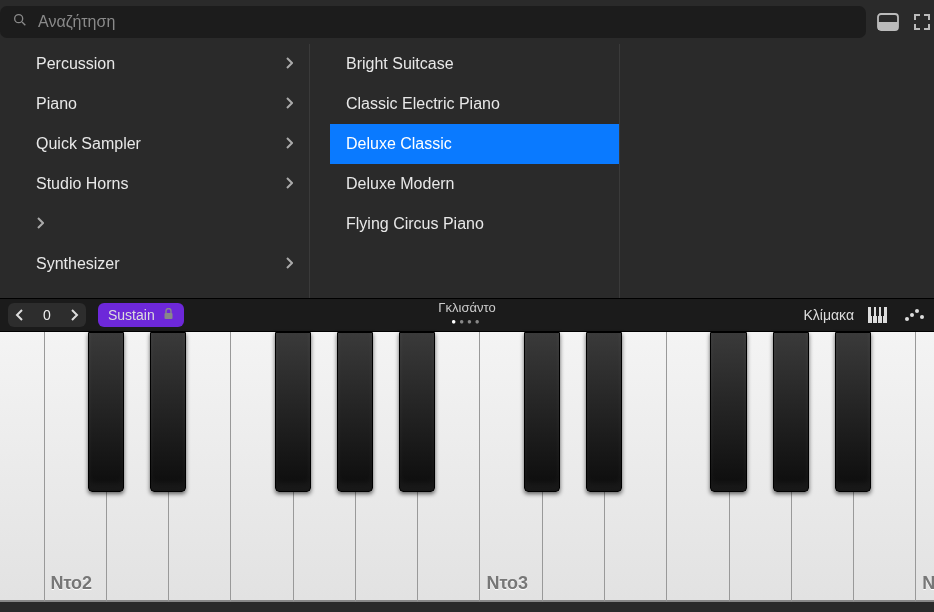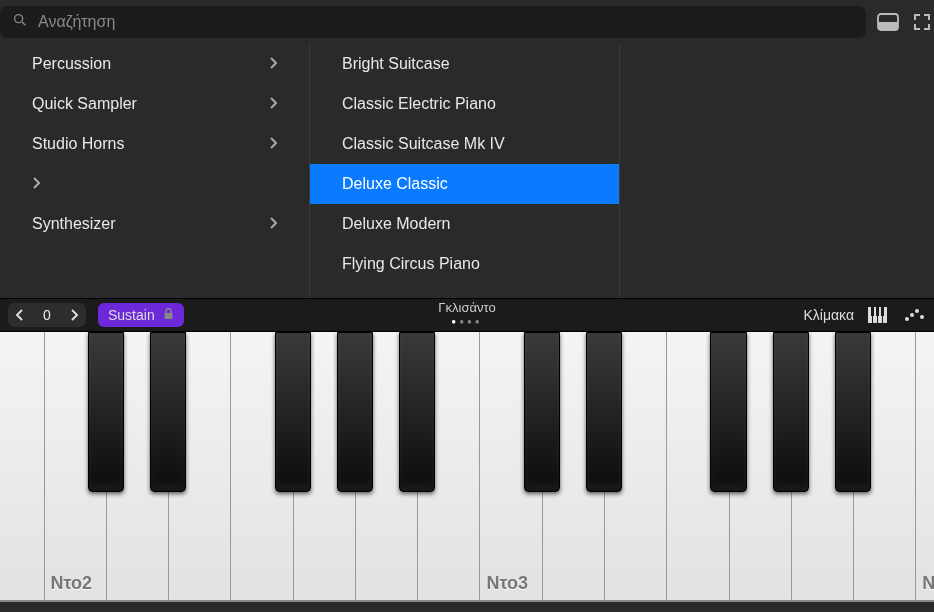--- a/index.html
+++ b/index.html
@@ -63,24 +63,25 @@
     width: 310px;
     border-right: 1px solid #3a3a3a;
   }
   .pane-right {
     flex: 1;
   }
   .row {
     display: flex;
     align-items: center;
     height: 40px;
-    padding: 0 32px;
+    padding: 0 16px;
     font-size: 16px;
     color: #e8e8e8;
     cursor: pointer;
+    margin-left: 20px;
   }
   .row .label { flex: 1; }
   .row .chev { color: #aaa; }
   .row.selected {
     background: #0a7aff;
     color: #fff;
   }
 
   
   .kb-toolbar {
@@ -212,20 +213,26 @@
 
 <div class="browser">
   <div class="pane pane-left" id="pane-categories">
       <div class="row">
         <span class="label">Percussion</span>
         <span class="chev"><svg width="8" height="12" viewBox="0 0 8 12" fill="none" stroke="currentColor" stroke-width="2">
             <path d="M2 1 L7 6 L2 11"></path>
           </svg></span>
       </div>
       <div class="row">
+        <span class="label">Piano</span>
+        <span class="chev"><svg width="8" height="12" viewBox="0 0 8 12" fill="none" stroke="currentColor" stroke-width="2">
+            <path d="M2 1 L7 6 L2 11"></path>
+          </svg></span>
+      </div>
+      <div class="row">
         <span class="label">Quick Sampler</span>
         <span class="chev"><svg width="8" height="12" viewBox="0 0 8 12" fill="none" stroke="currentColor" stroke-width="2">
             <path d="M2 1 L7 6 L2 11"></path>
           </svg></span>
       </div>
       <div class="row">
         <span class="label">Studio Horns</span>
         <span class="chev"><svg width="8" height="12" viewBox="0 0 8 12" fill="none" stroke="currentColor" stroke-width="2">
             <path d="M2 1 L7 6 L2 11"></path>
           </svg></span>
@@ -241,23 +248,20 @@
             <path d="M2 1 L7 6 L2 11"></path>
           </svg></span>
       </div>
     </div>
   <div class="pane pane-mid" id="pane-instruments">
       <div class="row">
         <span class="label">Bright Suitcase</span>
       </div>
       <div class="row">
         <span class="label">Classic Electric Piano</span>
-      </div>
-      <div class="row">
-        <span class="label">Classic Suitcase Mk IV</span>
       </div>
       <div class="row selected">
         <span class="label">Deluxe Classic</span>
       </div>
       <div class="row">
         <span class="label">Deluxe Modern</span>
       </div>
       <div class="row">
         <span class="label">Flying Circus Piano</span>
       </div>

